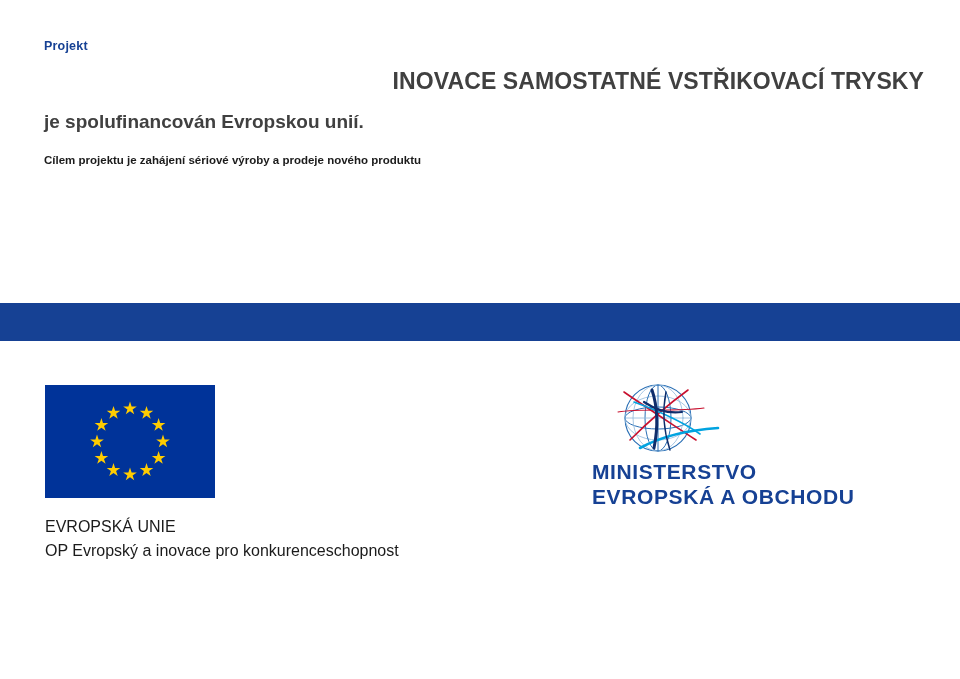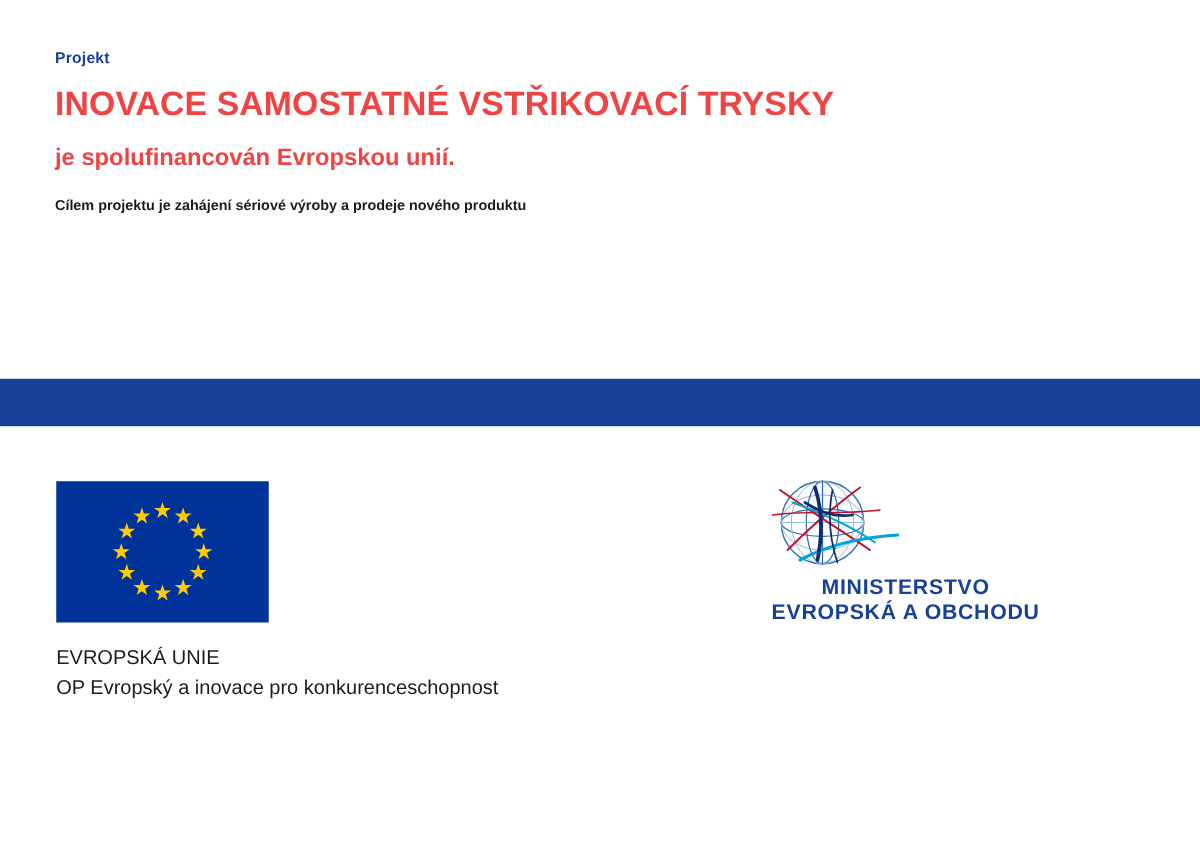--- a/index.html
+++ b/index.html
@@ -33,37 +33,38 @@
   .eyebrow {
     font-size: 12.5px;
     font-weight: bold;
     color: #164194;
     letter-spacing: 0.2px;
     margin: 0 0 12px 0;
     line-height: 1.1;
   }
 
   .main-title {
-    font-size: 27px;
-    font-weight: bold;
-    color: #ef4444;
+    font-size: 23px;
+    font-weight: bold;
+    color: #404040;
     line-height: 1.32;
     letter-spacing: 0.1px;
     margin: 0;
     text-transform: uppercase;
+    text-align: right;
   }
   .main-title .line {
     display: block;
     white-space: nowrap;
   }
 
   .subtitle {
     font-size: 19px;
     font-weight: bold;
-    color: #ef4444;
+    color: #404040;
     margin: 14px 0 0 0;
     line-height: 1.3;
   }
 
   .goal-text {
     font-size: 11.5px;
     font-weight: bold;
     color: #1b1b1b;
     margin: 18px 0 0 0;
     line-height: 1.3;
@@ -110,25 +111,25 @@
     top: 0;
     width: 130px;
     height: 80px;
   }
   .mpo-text {
     position: absolute;
     left: 12px;
     top: 82px;
     width: 265px;
     color: #164194;
-    font-size: 17px;
+    font-size: 21px;
     font-weight: bold;
     letter-spacing: 0.6px;
     line-height: 1.18;
-    text-align: center;
+    text-align: left;
     font-family: "Liberation Sans", sans-serif;
   }
   .mpo-text .l1 { display: block; }
   .mpo-text .l2 { display: block; }
 
   
   .caption {
     position: absolute;
     left: 45px;
     top: 515px;

